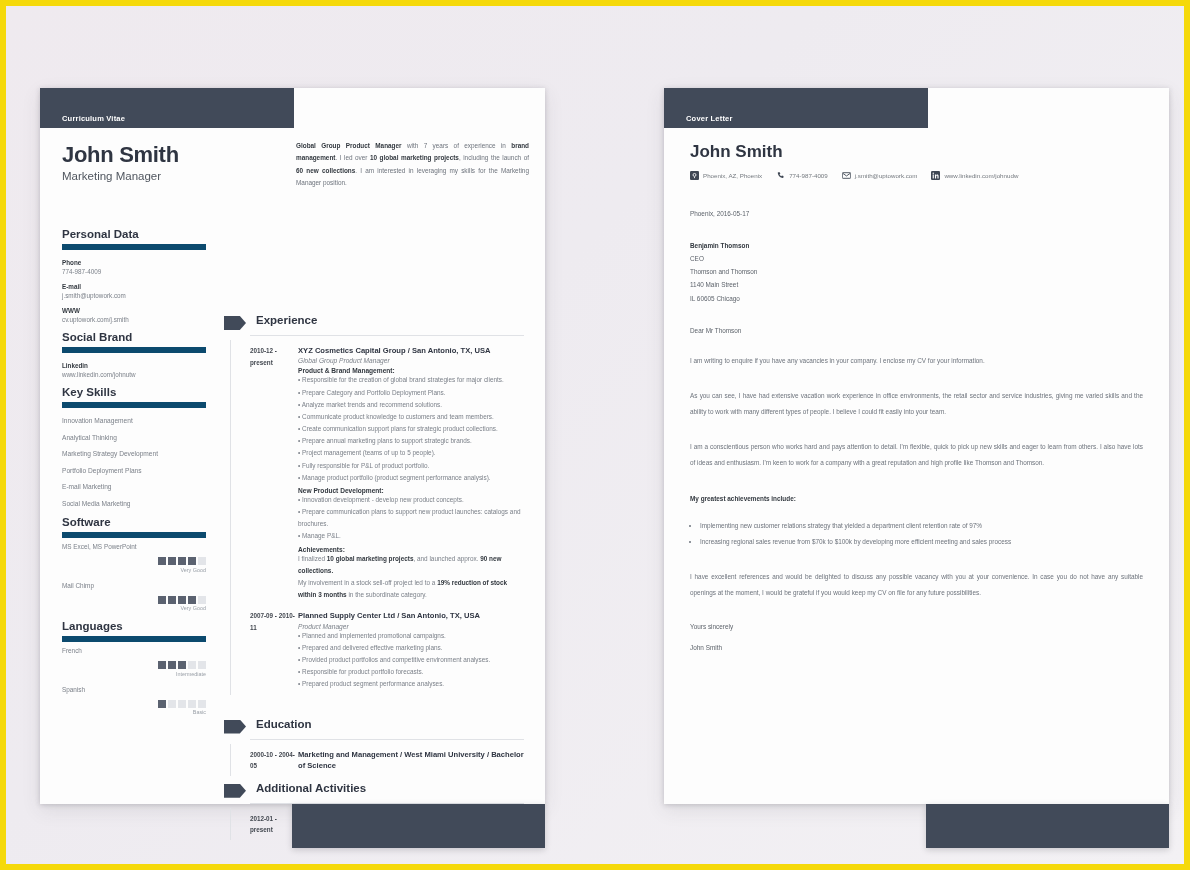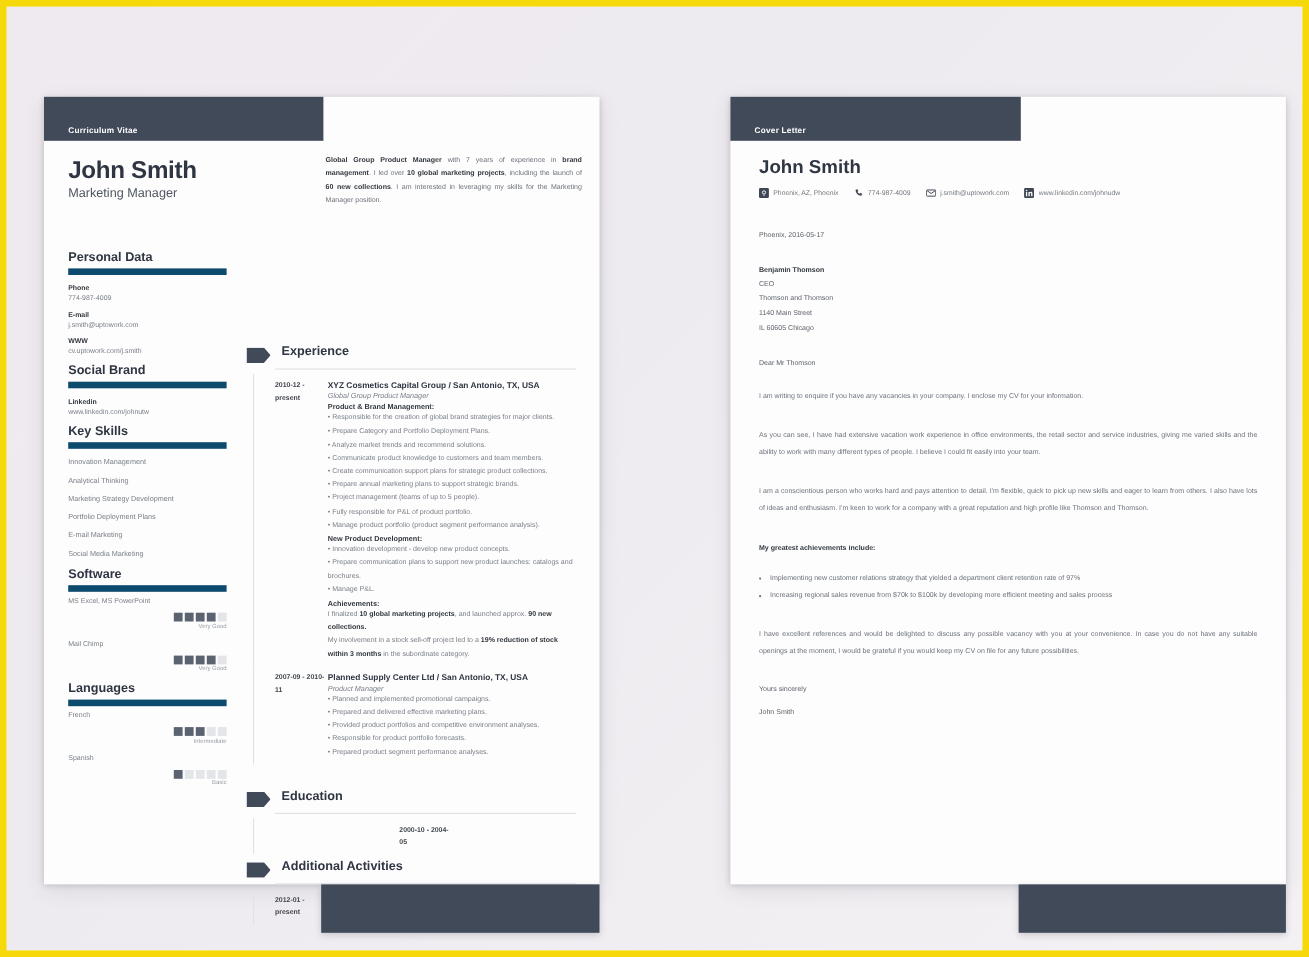--- a/index.html
+++ b/index.html
@@ -84,21 +84,21 @@
     background: #414a59;
     clip-path: polygon(0 0, 72% 0, 100% 50%, 72% 100%, 0 100%);
   }
   .flag::after {
     content: ""; position: absolute; left: 1px; top: 14px;
     width: 2px; height: 7px; background: #c9ccd2;
   }
   .flag-title { position: absolute; left: 32px; top: 0; font-size: 11.5px; font-weight: bold; color: #2f3542; }
   .flag-rule { position: absolute; left: 26px; right: 0; top: 21px; height: 1px; background: #e0e2e6; }
 
-  .entry { position: relative; display: flex; padding: 5px 0 4px 26px; justify-content: center; }
+  .entry { position: relative; display: flex; padding: 5px 0 4px 26px; }
   .entry::before {
     content: ""; position: absolute; left: 6px; top: 0; bottom: 0; width: 1px; background: #e0e2e6;
   }
   .e-date { width: 48px; flex: 0 0 48px; font-size: 6.3px; font-weight: bold; color: #42474f; line-height: 1.85; }
   .e-main { flex: 1; }
   .e-title { font-size: 7.6px; font-weight: bold; color: #2f3542; line-height: 1.5; }
   .e-sub { font-size: 6.6px; font-style: italic; color: #7b8089; margin-top: 1px; }
   .e-cat { font-size: 6.6px; font-weight: bold; color: #32383f; margin-top: 3px; }
   .e-bul { font-size: 6.4px; color: #7b8089; line-height: 1.9; }
   .e-txt { font-size: 6.4px; color: #7b8089; line-height: 1.9; }
@@ -270,20 +270,23 @@
             </div>
 
         <div class="flag-head" style="margin-top:23px">
           <div class="flag"></div>
           <div class="flag-title">Education</div>
           <div class="flag-rule"></div>
         </div>
         <div id="education-entries">
               <div class="entry">
                 <div class="e-date">2000-10 - 2004-05</div>
+                <div class="e-main">
+                  <div class="e-title">Marketing and Management / West Miami University / Bachelor of Science</div>
+                </div>
               </div>
             </div>
 
         <div class="flag-head" style="margin-top:6px">
           <div class="flag"></div>
           <div class="flag-title">Additional Activities</div>
           <div class="flag-rule"></div>
         </div>
         <div id="activity-entries">
               <div class="entry">

